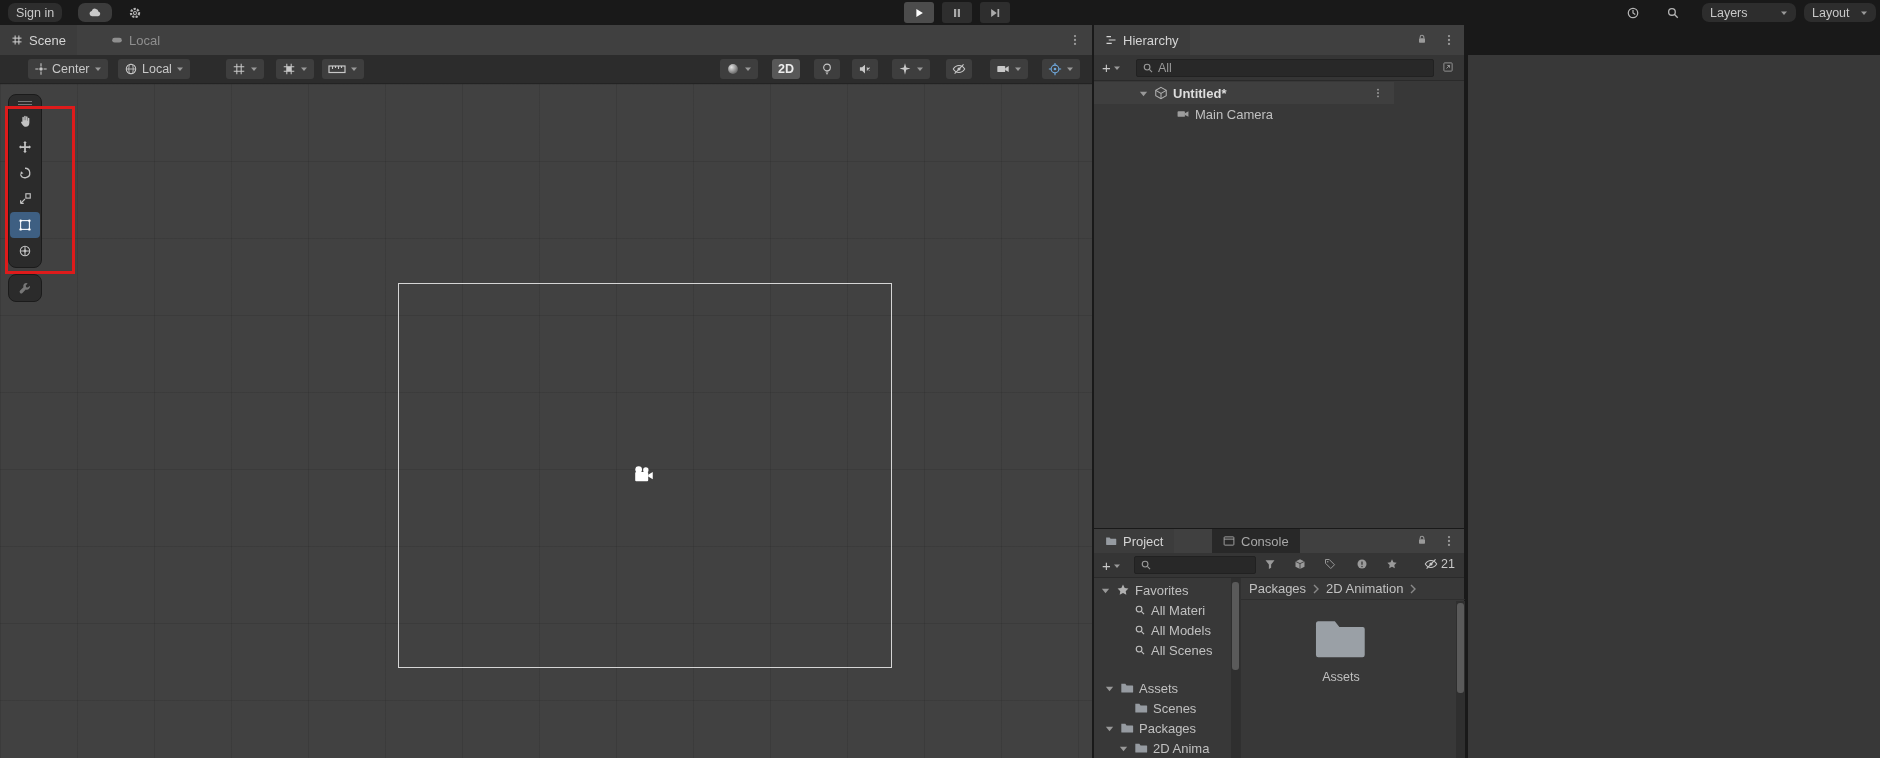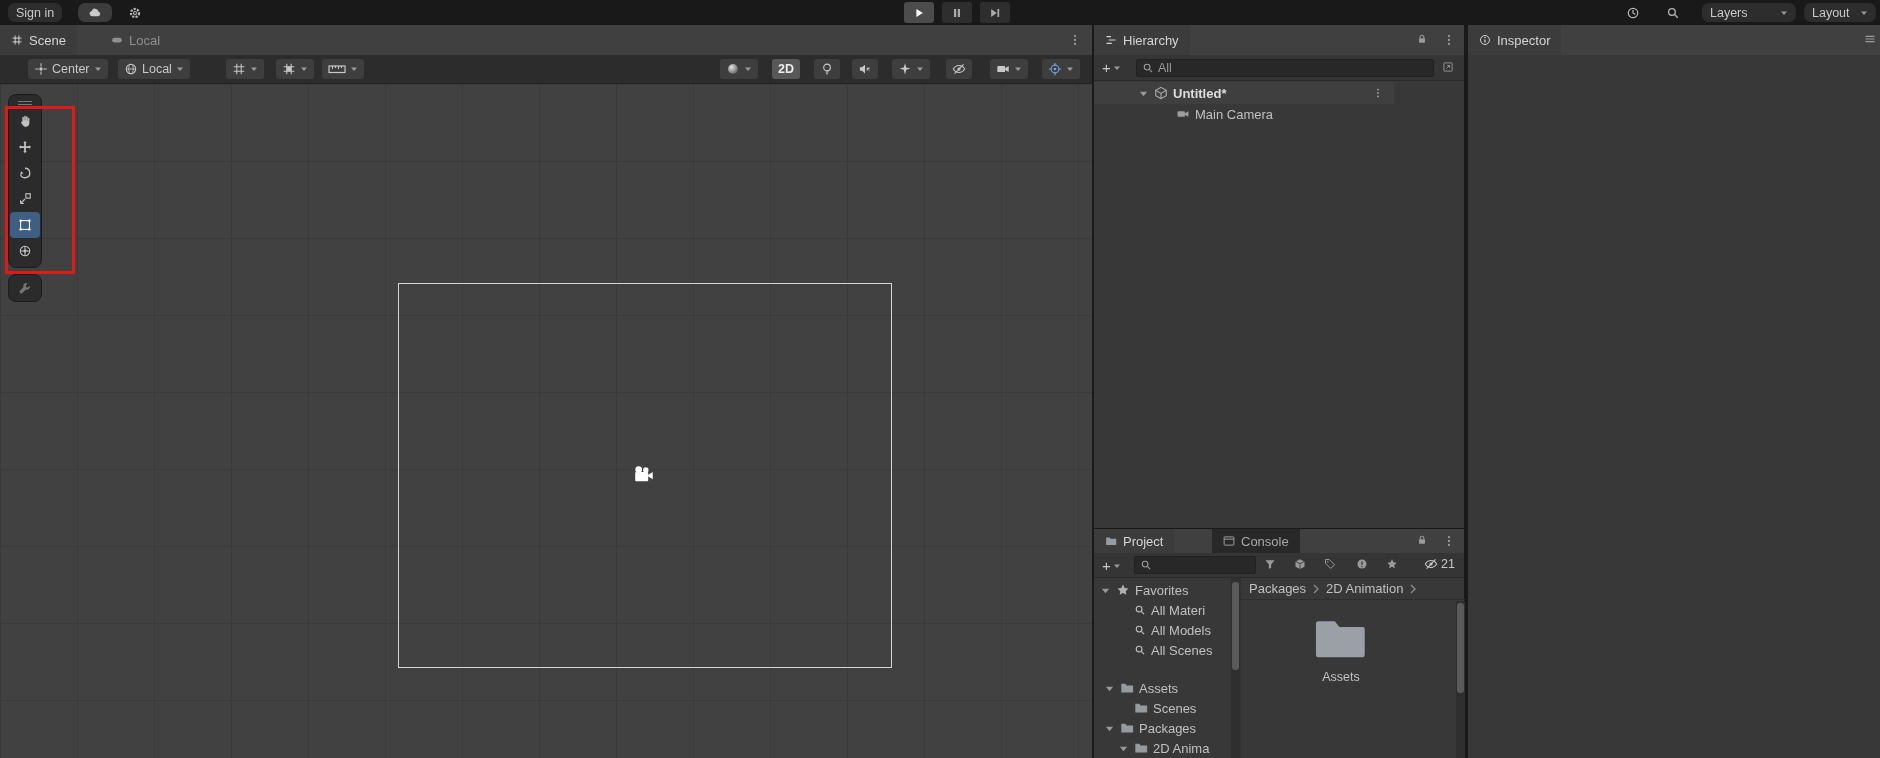--- a/index.html
+++ b/index.html
@@ -706,32 +706,15 @@
             </svg>
           </span>
         <span style="font-size:12.5px;color:#c0c0c0">Assets</span>
       </div>
       <div class="sb-track" style="left:215px;top:23px;height:157px">
         <div class="sb-thumb" style="left:1px;top:2px;height:90px"></div>
       </div>
     </div>
   </div>
 
-  <div class="tabstrip" style="left:1468px;top:25px;width:412px;height:30px">
-    <div class="tab active" style="left:0">
-      <span>
-          <svg class="ic12" viewBox="0 0 16 16">
-            <circle cx="8" cy="8" r="6" fill="none" stroke="currentColor" stroke-width="1.3"></circle>
-            <path d="M8 7.2v4" stroke="currentColor" stroke-width="1.6"></path>
-            <circle cx="8" cy="4.7" r=".95" fill="currentColor"></circle>
-          </svg>
-        </span>
-      <span>Inspector</span>
-    </div>
-    <div class="strip-ic" style="left:396px;top:8px">
-      <svg class="ic12" viewBox="0 0 16 16">
-          <path d="M2 4.5h12M2 8h12M2 11.5h12" stroke="currentColor" stroke-width="1.4"></path>
-        </svg>
-    </div>
-  </div>
   <div class="panelbody" style="left:1468px;top:55px;width:412px;height:703px"></div>
 
 </div>
 
 </body></html>

